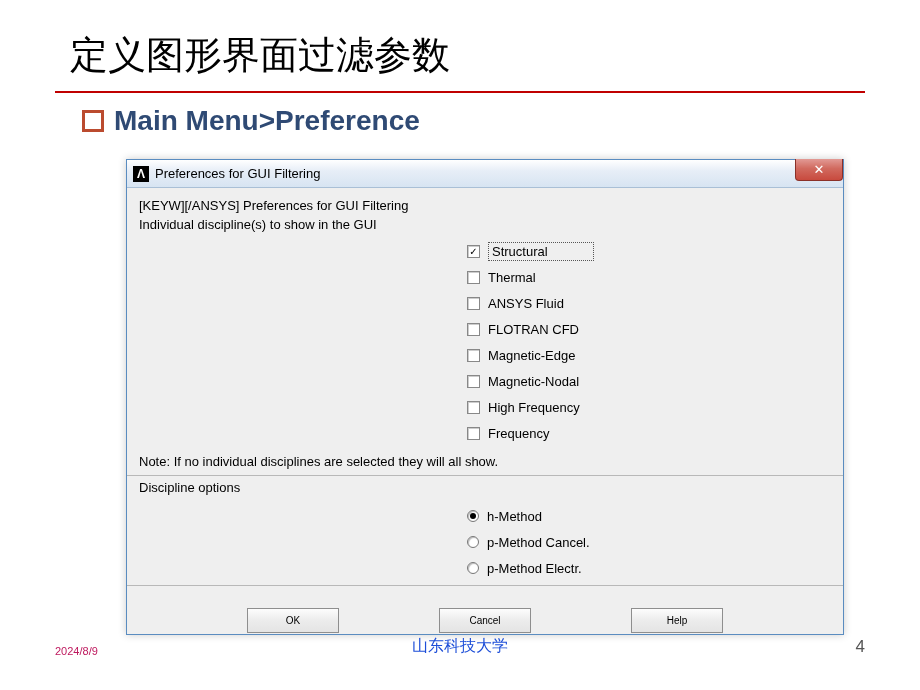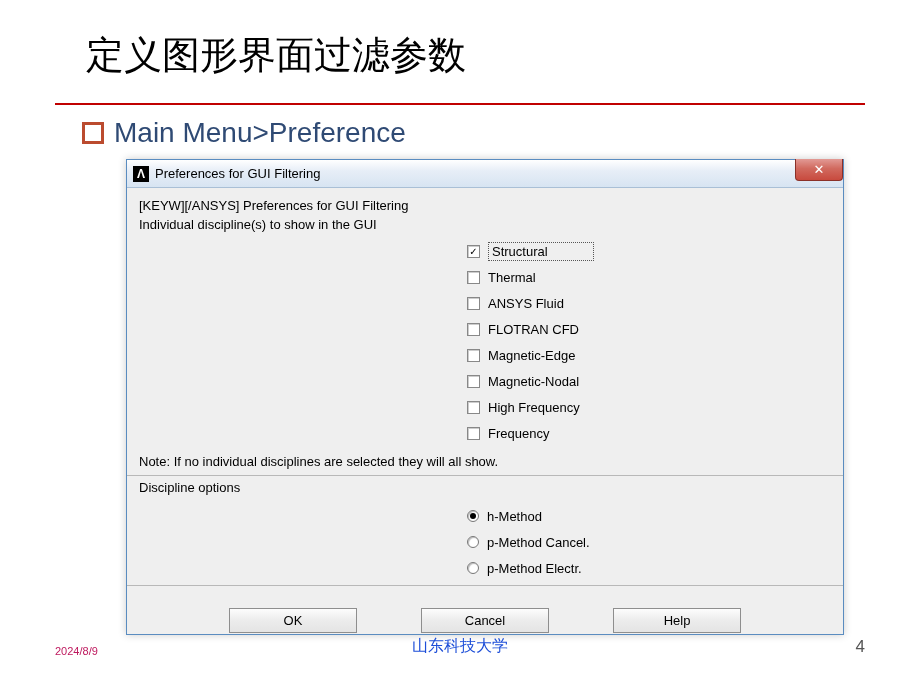--- a/index.html
+++ b/index.html
@@ -7,23 +7,22 @@
       width: 920px;
       height: 690px;
       background: #ffffff;
       font-family: "Microsoft YaHei", "SimSun", Arial, sans-serif;
       position: relative;
       overflow: hidden;
     }
     .slide-title {
       font-size: 38px;
       color: #000;
-      padding: 30px 0 22px 70px;
+      padding: 30px 0 10px 70px;
       font-family: "SimSun", serif;
-      margin-left: 16px;
     }
     .red-line {
       border: none;
       border-top: 2px solid #c00000;
       margin: 0 55px 12px 55px;
     }
     .breadcrumb-row {
       display: flex;
       align-items: center;
       padding-left: 82px;
@@ -32,20 +31,21 @@
     .bullet-square {
       width: 22px;
       height: 22px;
       border: 3px solid #bb4b2f;
       margin-right: 10px;
     }
     .breadcrumb-text {
       font-size: 28px;
       color: #2f4a74;
       font-family: Verdana, Arial, sans-serif;
+      font-weight: bold;
     }
     .dialog {
       position: absolute;
       left: 126px;
       top: 159px;
       width: 718px;
       height: 476px;
       background: #efefef;
       border: 1px solid #5a8cc0;
       box-shadow: 0 0 8px rgba(0,0,0,0.2);
@@ -165,25 +165,25 @@
     }
     .section-label {
       margin: 4px 0 8px 2px;
     }
     .button-row {
       display: flex;
       justify-content: space-around;
       padding: 18px 60px 0 60px;
     }
     .win-btn {
-      width: 128px;
+      width: 92px;
       height: 25px;
       background: linear-gradient(to bottom, #fdfdfd 0%, #ededed 45%, #e4e4e4 100%);
       border: 1px solid #8e8e8e;
-      font-size: 13px;
+      font-size: 10px;
       cursor: pointer;
       display: flex;
       align-items: center;
       justify-content: center;
     }
     .footer-date {
       position: absolute;
       left: 55px;
       bottom: 33px;
       font-size: 11px;

